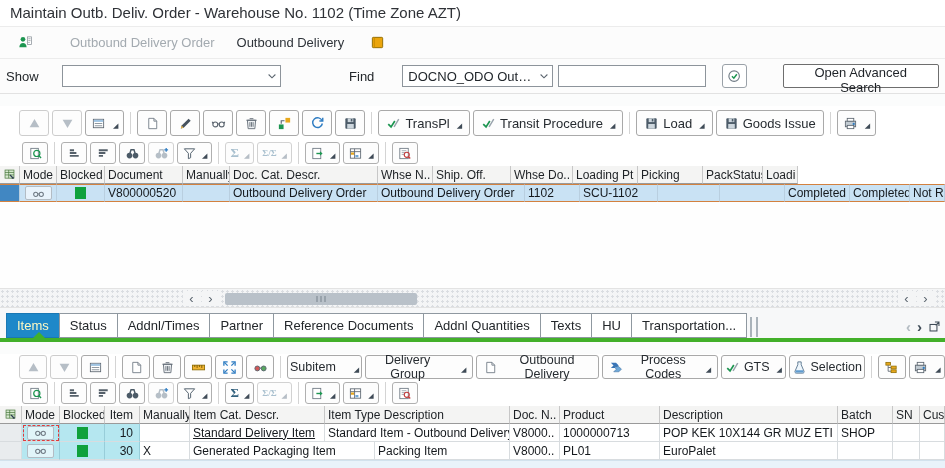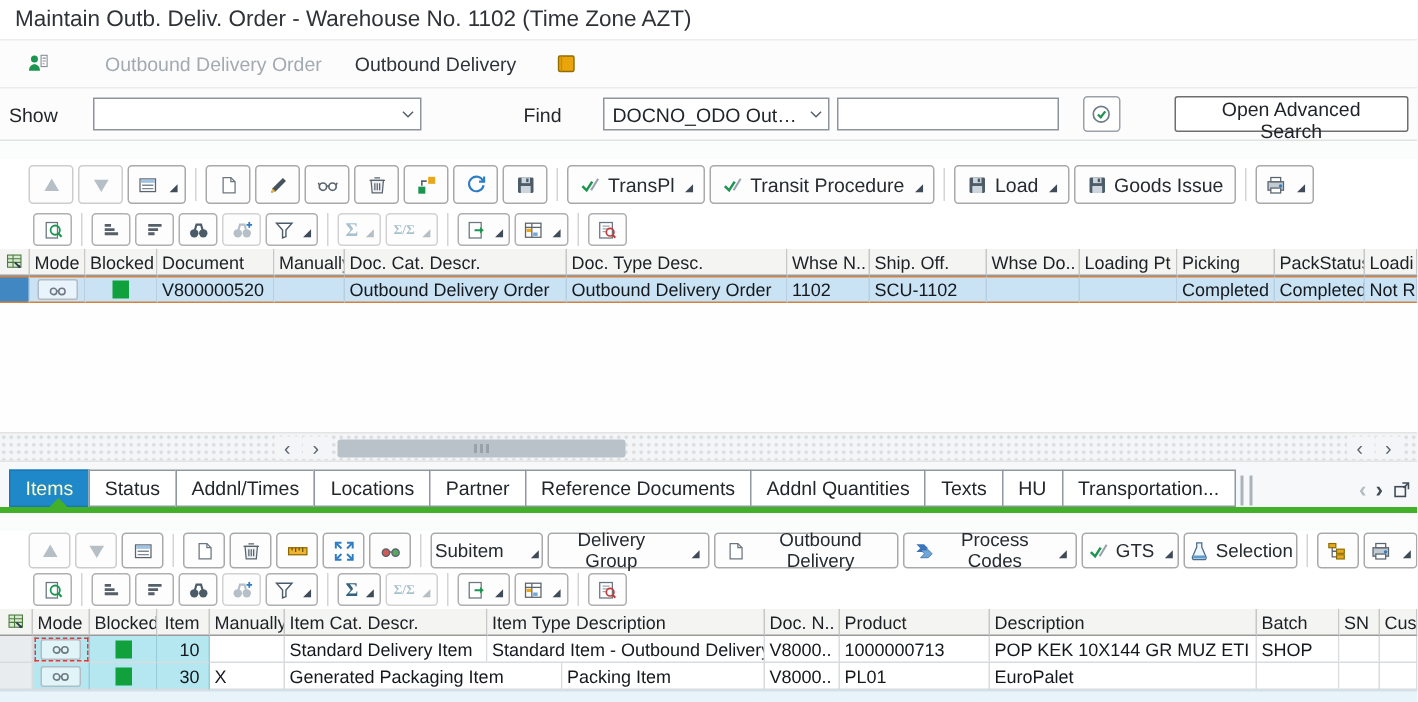--- a/index.html
+++ b/index.html
@@ -392,21 +392,20 @@
               <path d="M8.6 8.6l4 4" stroke="#2d3e50" stroke-width="1.5"></path>
               <path d="M13.2 13.2l-.6-2.8-2.2 2.2z" fill="#2d3e50"></path>
             </svg>
           </i>
         </div>
         <div class="tc" style="width: 37px;">Mode</div>
         <div class="tc" style="width: 48px;">Blocked</div>
         <div class="tc" style="width: 78px;">Document</div>
         <div class="tc" style="width: 47px;">Manually</div>
         <div class="tc" style="width: 148px;">Doc. Cat. Descr.</div>
-        <div class="tc" style="width: 147px;">Doc. Type Desc.</div>
         <div class="tc" style="width: 55px;">Whse N..</div>
         <div class="tc" style="width: 78px;">Ship. Off.</div>
         <div class="tc" style="width: 62px;">Whse Do..</div>
         <div class="tc" style="width: 65px;">Loading Pt</div>
         <div class="tc" style="width: 65px;">Picking</div>
         <div class="tc" style="width: 60px;">PackStatus</div>
         <div class="tc" style="width: 35px;">Loadi</div>
       </div>
       <div class="trow rowsel">
         <div class="tc selcell" style="width: 20px;"></div>
@@ -449,21 +448,20 @@
       </div>
     <div class="sbtn" style="left:898px">‹</div>
     <div class="sbtn" style="left:917px">›</div>
   </div>
 
   <div class="tabwrap">
     <div id="tabs" style="display:flex;align-items:flex-end">
         <div class="tab active">Items</div>
         <div class="tab">Status</div>
         <div class="tab">Addnl/Times</div>
-        <div class="tab">Locations</div>
         <div class="tab">Partner</div>
         <div class="tab">Reference Documents</div>
         <div class="tab">Addnl Quantities</div>
         <div class="tab">Texts</div>
         <div class="tab">HU</div>
         <div class="tab">Transportation...</div>
       </div>
     <span class="pagestack"></span>
     <div class="tabctl">
       <span class="tchev dis">‹</span>
@@ -751,21 +749,21 @@
                 <path d="M7.2 8.6h1.6" stroke="#707a84" stroke-width="1.2"></path>
               </svg>
             </i>
           </span>
         </div>
         <div class="tc cyan" style="width: 45px; justify-content: center;">
           <span class="gsq"></span>
         </div>
         <div class="tc right cyan" style="width: 35px;">10</div>
         <div class="tc" style="width: 50px;"></div>
-        <div class="tc" style="width: 135px;">Standard Delivery Item</div>
+        <div class="tc" style="width: 135px; text-decoration: underline;">Standard Delivery Item</div>
         <div class="tc" style="width: 185px;">Standard Item - Outbound Delivery</div>
         <div class="tc" style="width: 50px;">V8000..</div>
         <div class="tc" style="width: 100px;">1000000713</div>
         <div class="tc" style="width: 178px;">POP KEK 10X144 GR MUZ ETI</div>
         <div class="tc" style="width: 55px;">SHOP</div>
         <div class="tc" style="width: 27px;"></div>
         <div class="tc" style="width: 25px;"></div>
       </div>
       <div class="trow lrow">
         <div class="tc selcell" style="width: 22px;"></div>

